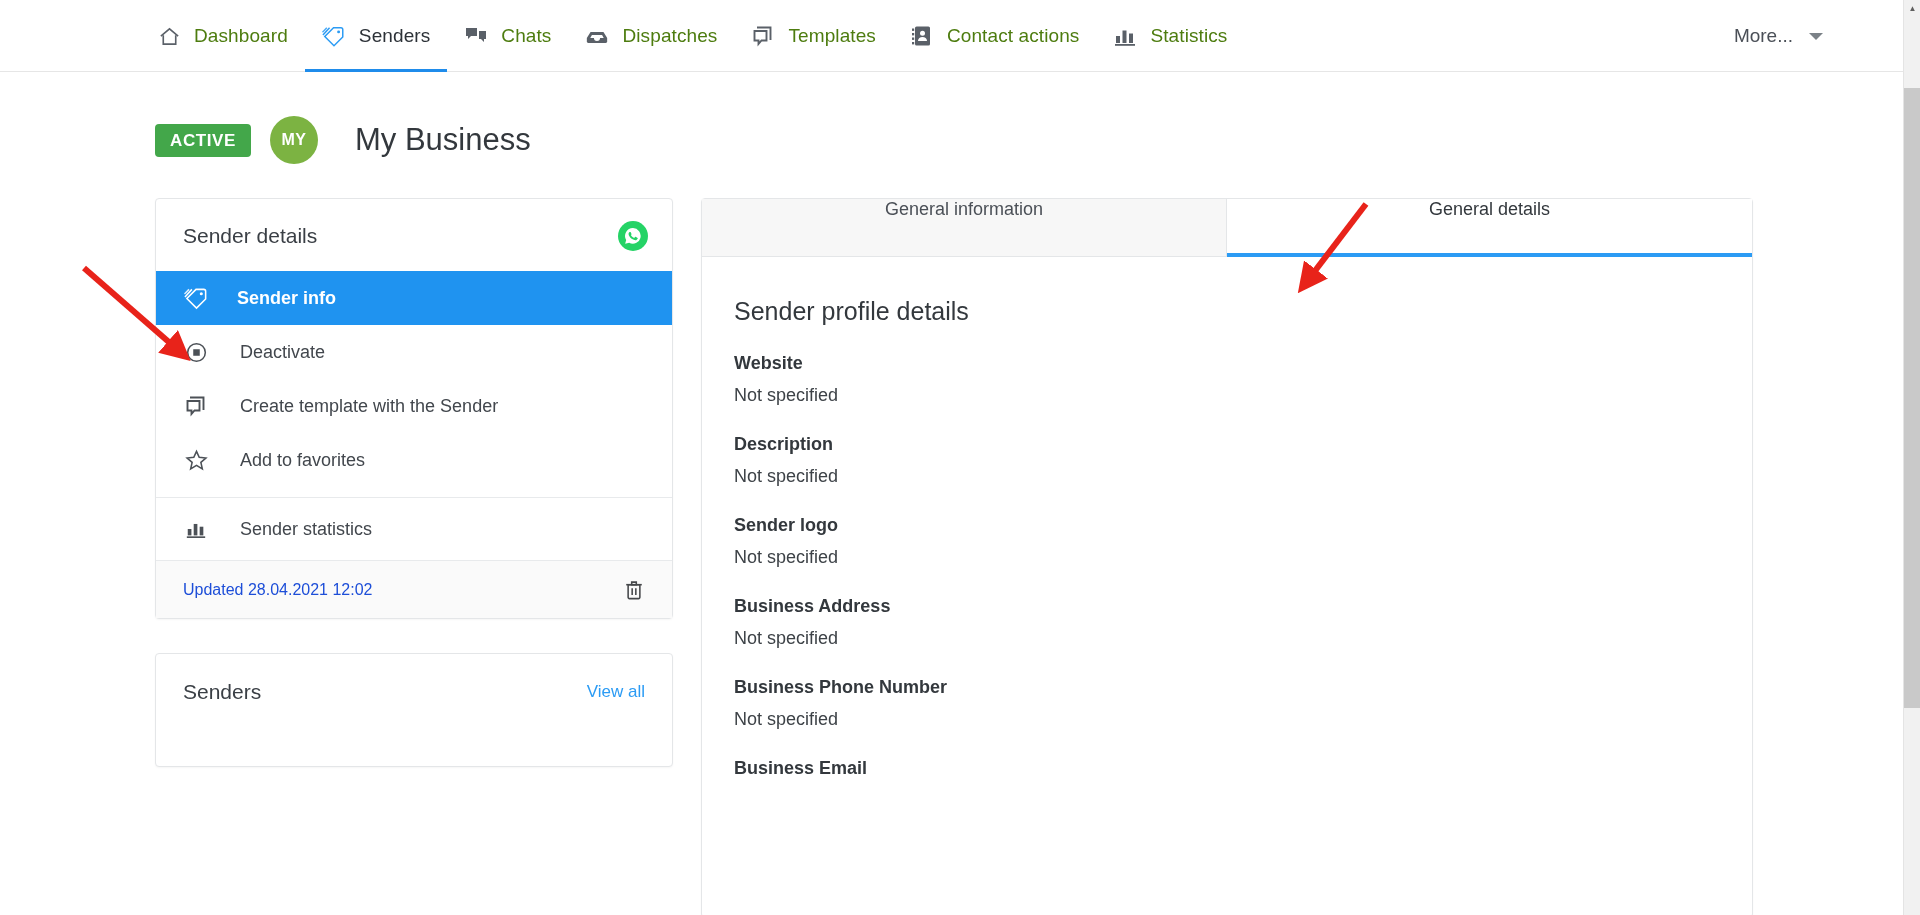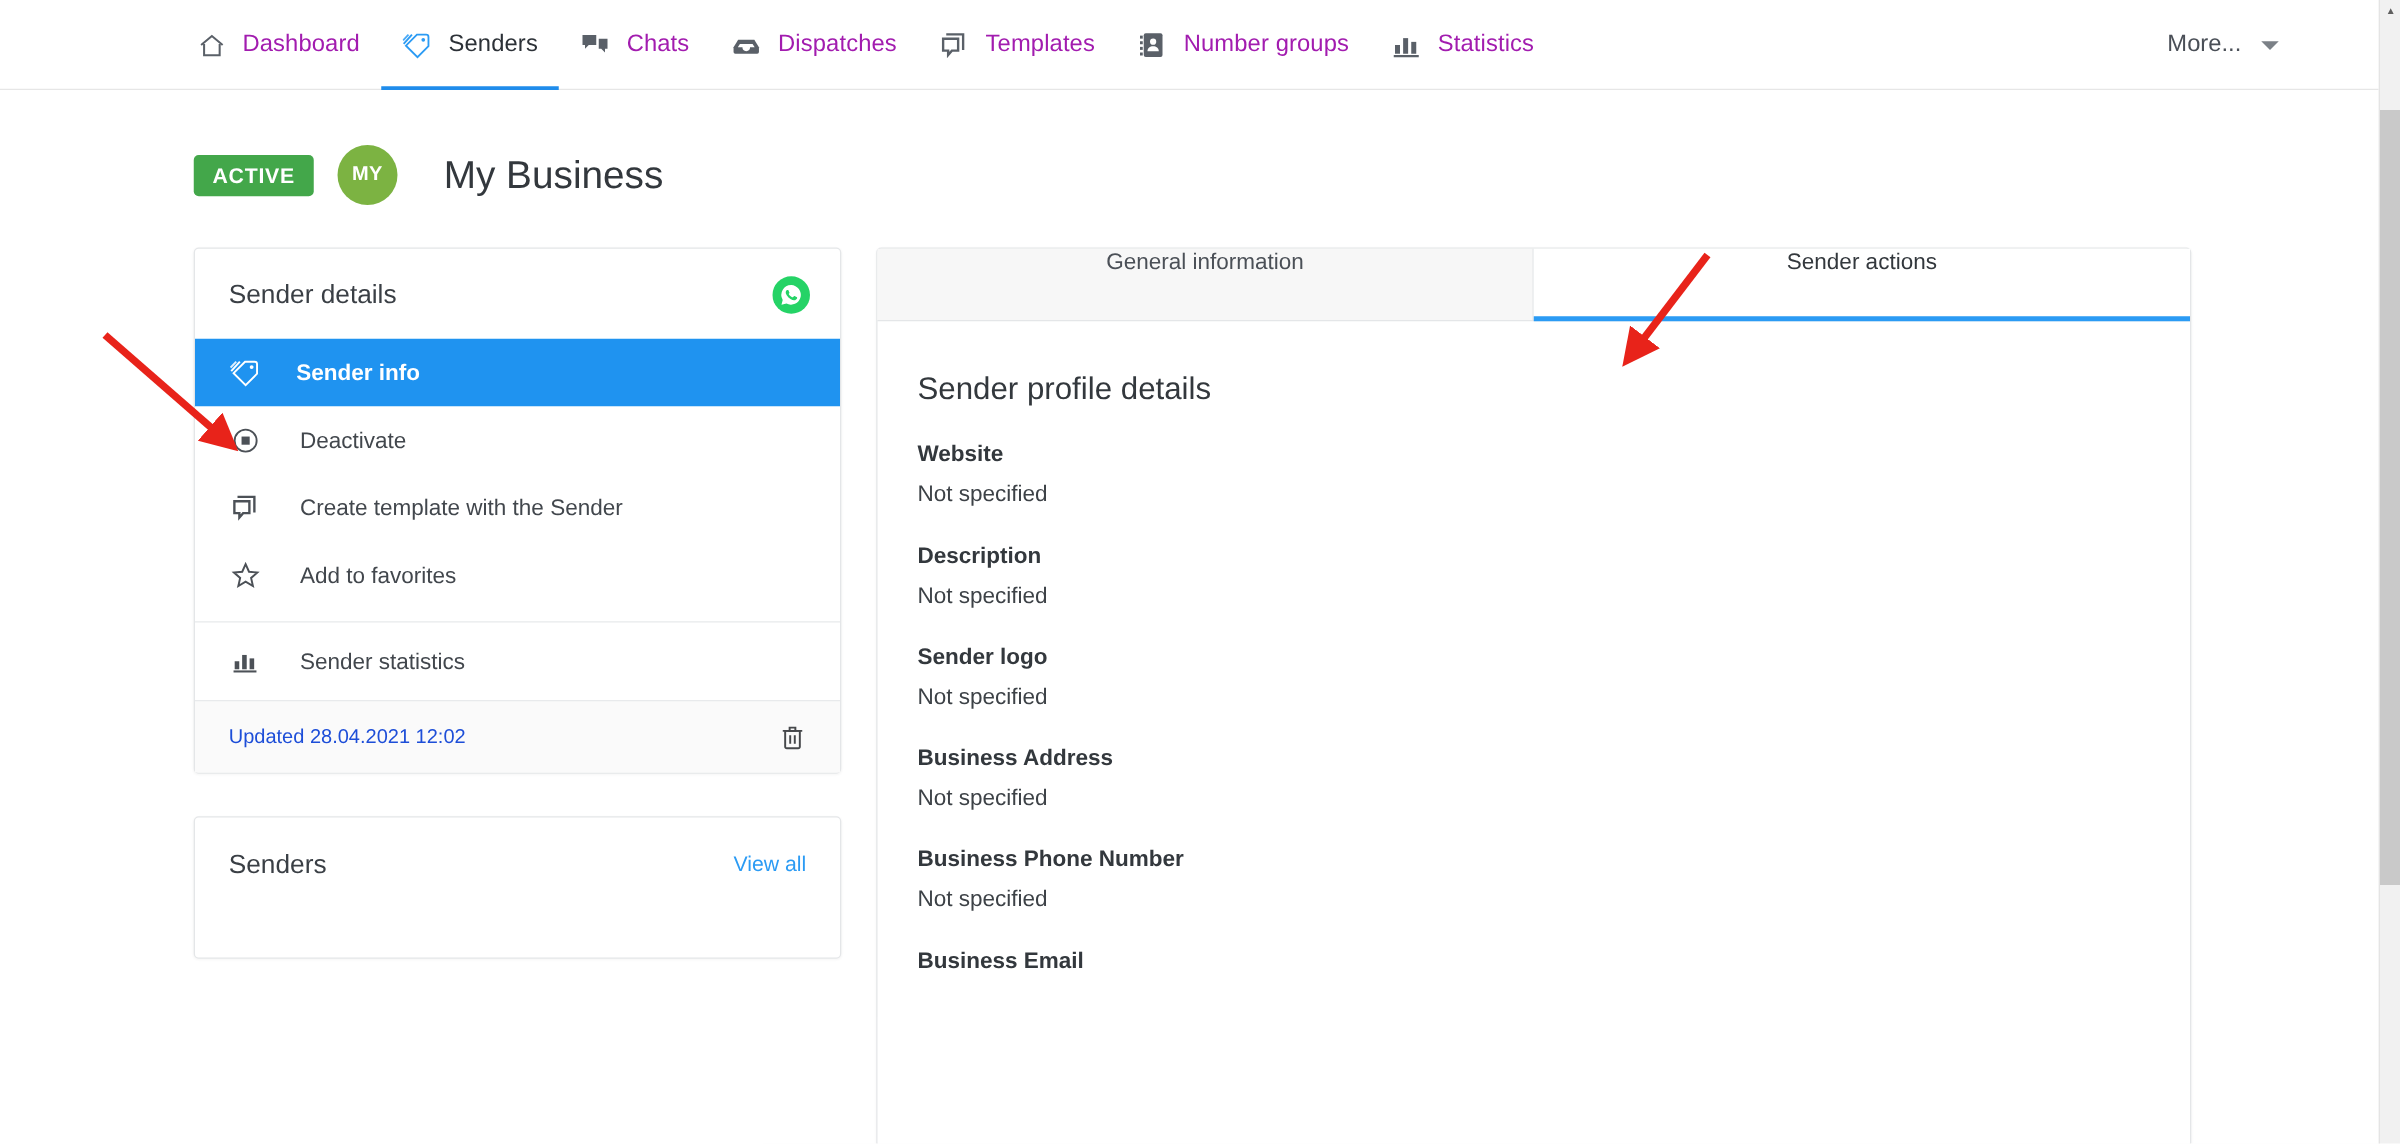--- a/index.html
+++ b/index.html
@@ -62,21 +62,21 @@
     align-items: stretch;
     padding-left: 140px;
   }
   .nav-item {
     display: flex;
     align-items: center;
     gap: 13px;
     padding: 0 17px;
     height: 72px;
     cursor: pointer;
-    color: #a21caf;
+    color: #4d7c0f;
     font-size: 19px;
     position: relative;
     white-space: nowrap;
   }
   .nav-item .nav-label { letter-spacing: .1px; }
   .nav-item.active { color: #2c3137; }
   .nav-item.active::after {
     content: "";
     position: absolute;
     left: 0; right: 0; bottom: 0;
@@ -365,21 +365,21 @@
           <svg width="24" height="24" viewBox="0 0 24 24" fill="currentColor">
             <rect x="5" y="2.5" width="15" height="19" rx="1.6"></rect>
             <rect x="2" y="4.5" width="2.2" height="2.4"></rect>
             <rect x="2" y="9" width="2.2" height="2.4"></rect>
             <rect x="2" y="13.5" width="2.2" height="2.4"></rect>
             <rect x="2" y="18" width="2.2" height="2.4"></rect>
             <circle cx="12.5" cy="9.3" r="2.5" fill="#ffffff"></circle>
             <path d="M8 17c0-2.6 2-4 4.5-4s4.5 1.4 4.5 4z" fill="#ffffff"></path>
           </svg>
         </span>
-        <span class="nav-label">Number groups</span>
+        <span class="nav-label">Contact actions</span>
       </div>
 
       <div class="nav-item">
         <span class="nav-icon">
           <svg width="24" height="24" viewBox="0 0 24 24" fill="currentColor">
             <rect x="3" y="12" width="4" height="7"></rect>
             <rect x="9.5" y="6.5" width="4" height="12.5"></rect>
             <rect x="16" y="9.5" width="4" height="9.5"></rect>
             <rect x="2" y="20" width="20" height="1.8"></rect>
           </svg>
@@ -490,21 +490,21 @@
         </div>
       </div>
 
       <div class="right-col">
         <div class="card" style="min-height:720px;">
           <div class="tabs">
             <div class="tab">
               <span>General information</span>
             </div>
             <div class="tab active">
-              <span>Sender actions</span>
+              <span>General details</span>
             </div>
           </div>
 
           <div class="panel">
             <div class="panel-title">Sender profile details</div>
 
             <div class="field">
               <div class="field-label">Website</div>
               <div class="field-value">Not specified</div>
             </div>

